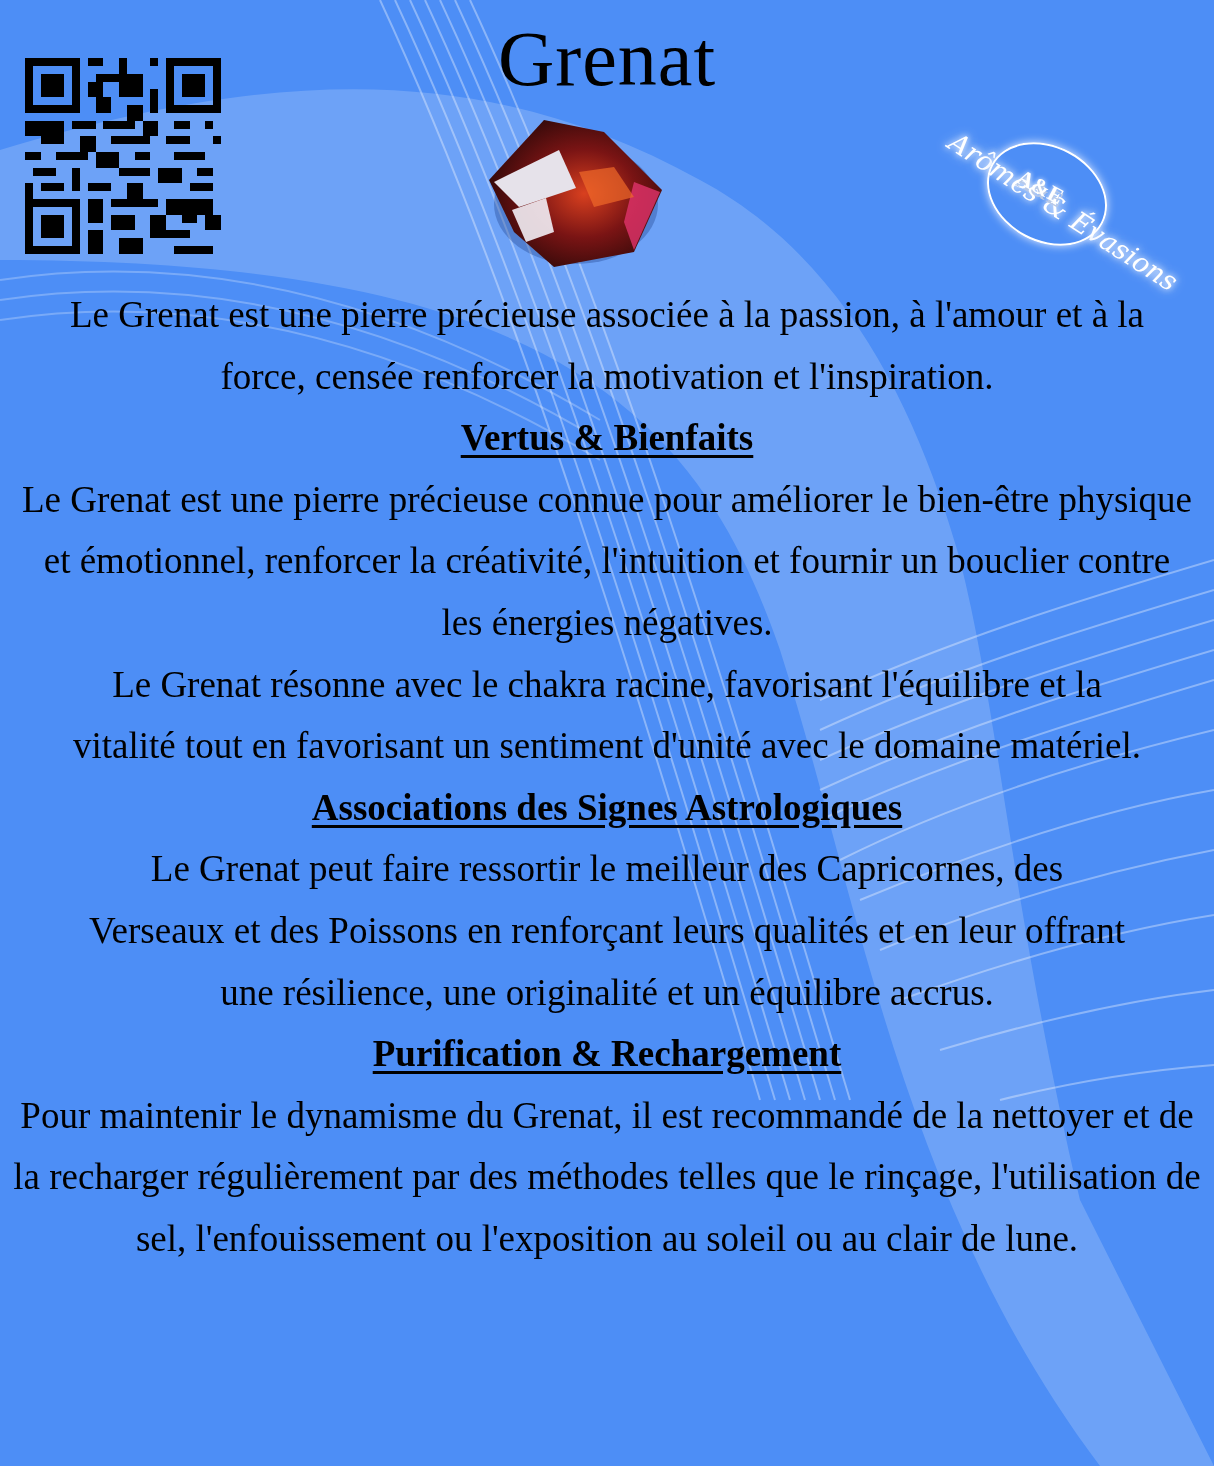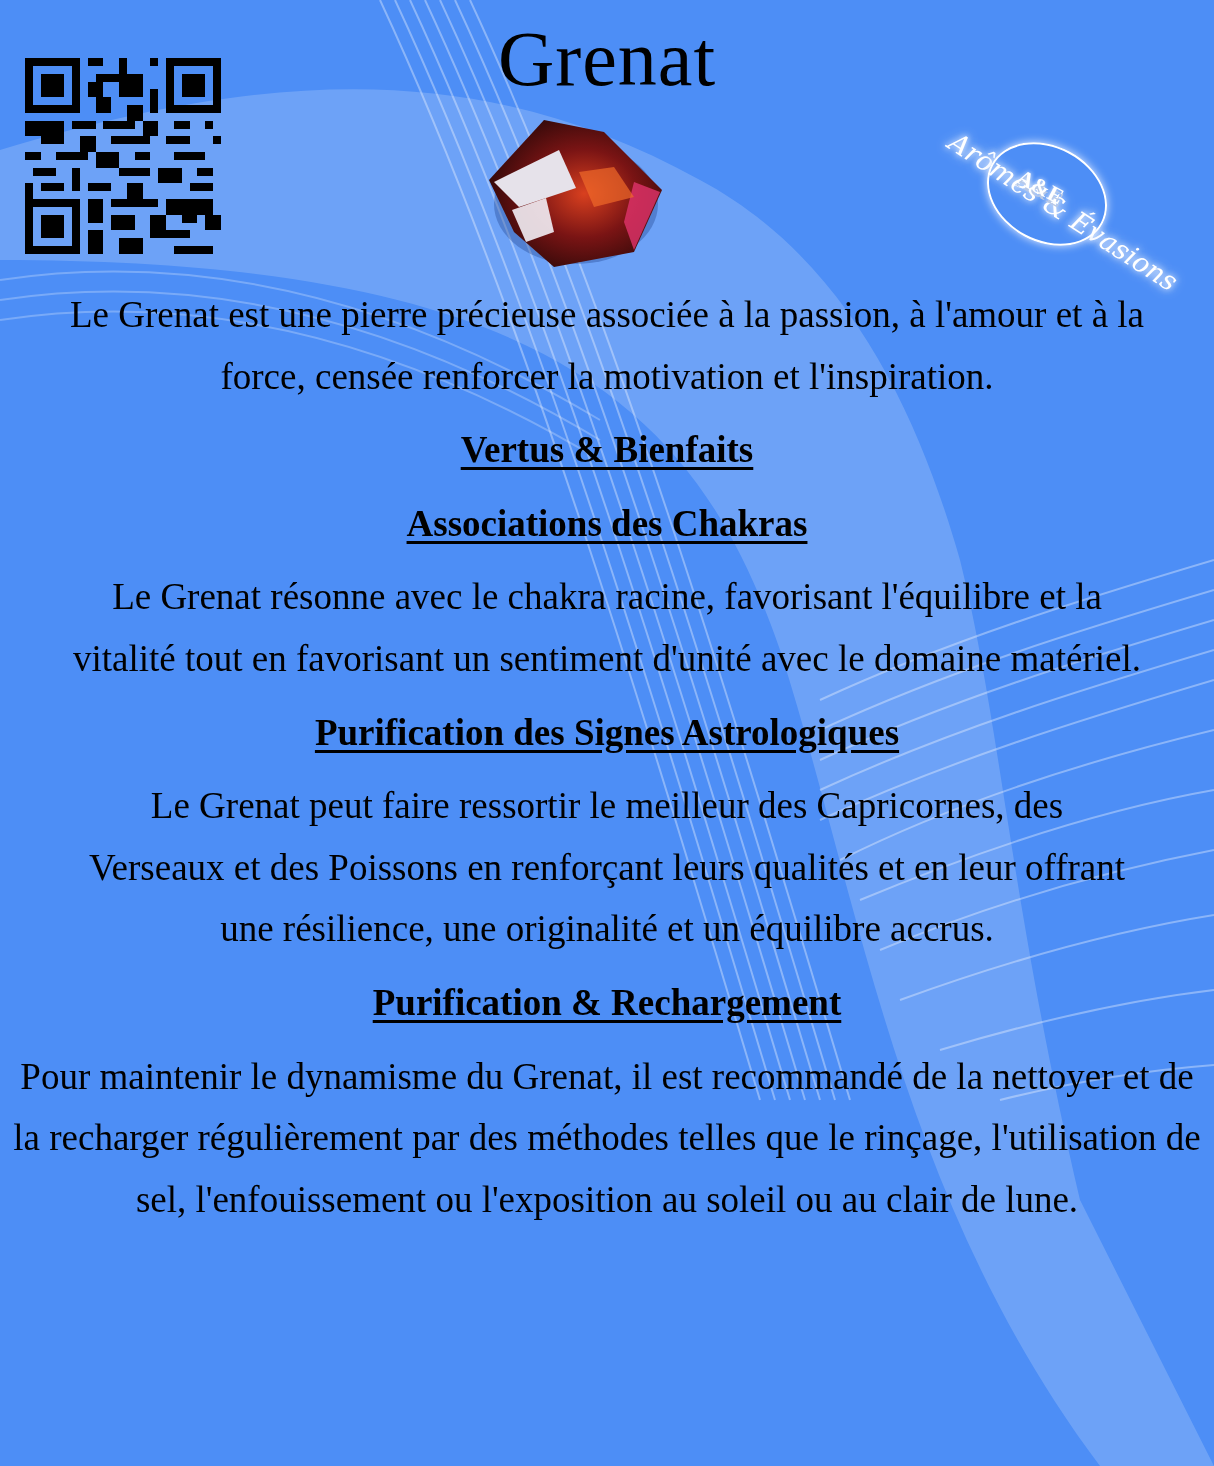--- a/index.html
+++ b/index.html
@@ -38,21 +38,21 @@
     position: absolute; left: 76px; top: 134px; transform: rotate(28deg);
     color: #fff; font-weight: bold; font-size: 22px;
     text-shadow: 1px 3px 0 #b9c9e6, 0 0 5px #fff;
   }
   .content {
     position: absolute; left: 0; right: 0; top: 284px; text-align: center;
     font-size: 37px; line-height: 61.6px;
   }
   .content p { margin: 0; padding: 0 20px; }
   .content h2 {
-    margin: 12px; font-size: 37px; font-weight: bold; line-height: 61.6px;
+    margin: 0; font-size: 37px; font-weight: bold; line-height: 61.6px;
     text-decoration: underline; text-underline-offset: 5px;
   }
   .content .para1 { padding: 0 38px; }
 </style>
 </head>
 <body>
 
 <svg class="bg-waves" viewBox="0 0 1214 1466" preserveAspectRatio="none">
   <defs>
     <linearGradient id="fade" x1="0" y1="0" x2="1" y2="0">
@@ -175,22 +175,22 @@
 <div class="brand">
   <div class="brand-name">Arômes &amp; Évasions</div>
   <div class="brand-ring"></div>
   <div class="brand-mono">A&amp;E</div>
 </div>
 
 <div class="content">
   <p class="para1">Le Grenat est une pierre précieuse associée à la passion, à l'amour et à la force, censée renforcer la motivation et l'inspiration.</p>
 
   <h2>Vertus &amp; Bienfaits</h2>
+  <p>Le Grenat est une pierre précieuse connue pour améliorer le bien-être physique et émotionnel, renforcer la créativité, l'intuition et fournir un bouclier contre les énergies négatives.</p>
 
-  <h2>Associations des Chakras</h2>
   <p style="padding:0 58px">Le Grenat résonne avec le chakra racine, favorisant l'équilibre et la vitalité tout en favorisant un sentiment d'unité avec le domaine matériel.</p>
 
-  <h2>Purification des Signes Astrologiques</h2>
+  <h2>Associations des Signes Astrologiques</h2>
   <p style="padding:0 84px">Le Grenat peut faire ressortir le meilleur des Capricornes, des Verseaux et des Poissons en renforçant leurs qualités et en leur offrant une résilience, une originalité et un équilibre accrus.</p>
 
   <h2>Purification &amp; Rechargement</h2>
   <p style="padding:0 12px">Pour maintenir le dynamisme du Grenat, il est recommandé de la nettoyer et de la recharger régulièrement par des méthodes telles que le rinçage, l'utilisation de sel, l'enfouissement ou l'exposition au soleil ou au clair de lune.</p>
 </div>
 
 </body></html>

